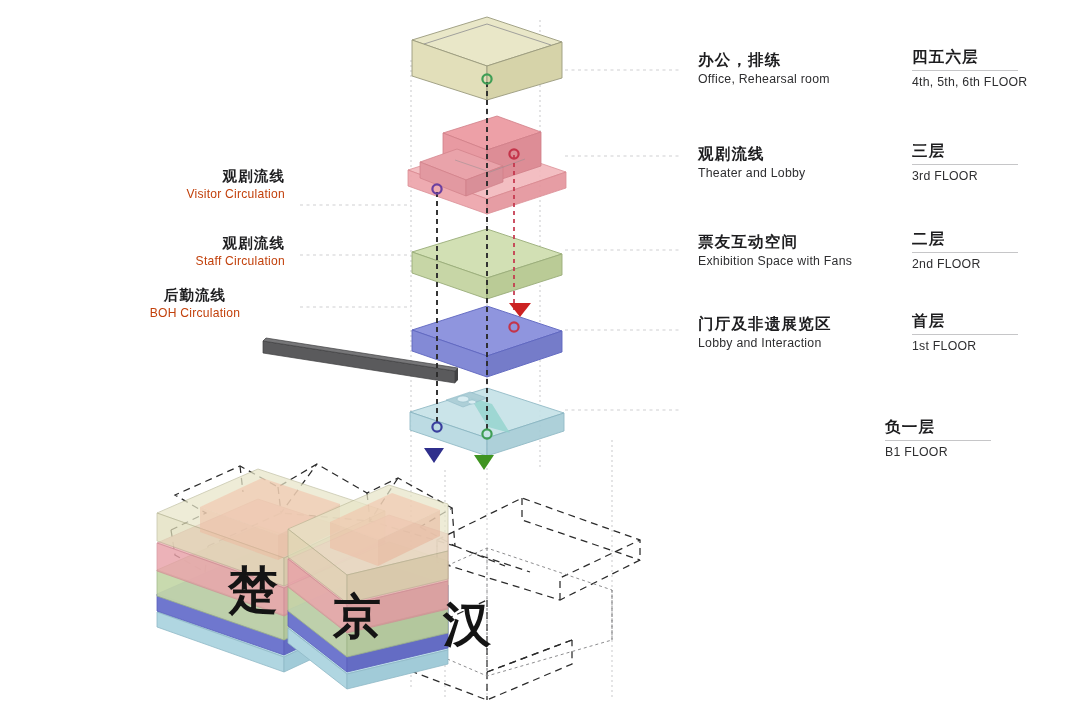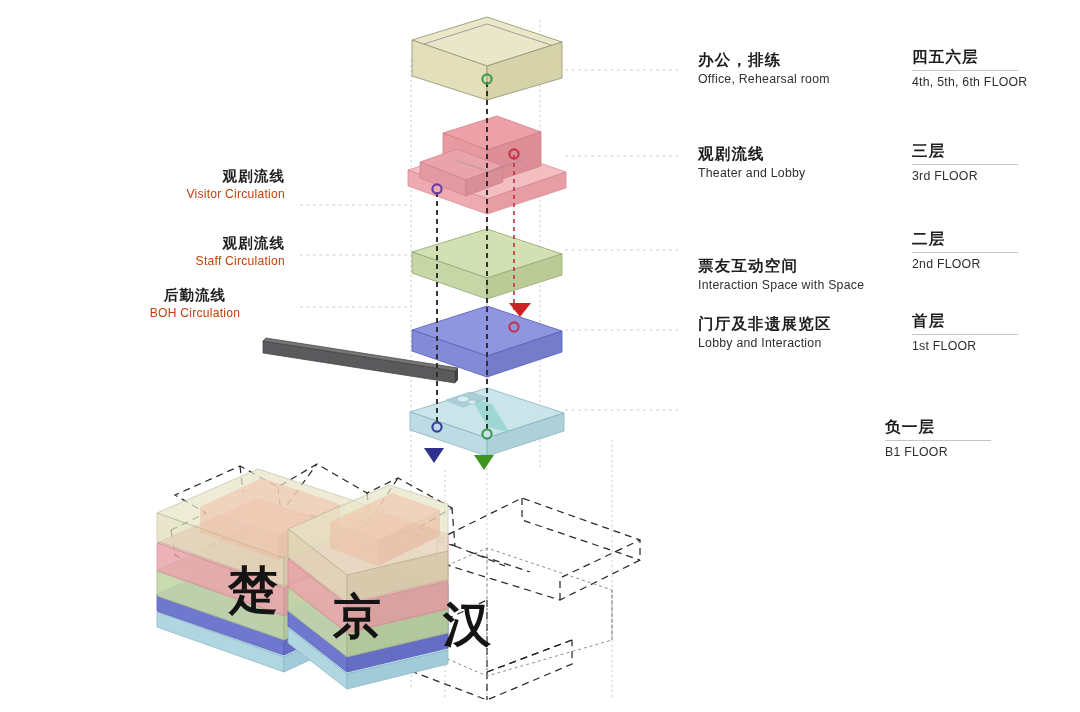--- a/index.html
+++ b/index.html
@@ -258,23 +258,23 @@
   </svg>
 
   <div class="prog" style="left:698px;top:50px;">
     <div class="cn">办公，排练</div>
     <div class="en">Office, Rehearsal room</div>
   </div>
   <div class="prog" style="left:698px;top:144px;">
     <div class="cn">观剧流线</div>
     <div class="en">Theater and Lobby</div>
   </div>
-  <div class="prog" style="left:698px;top:232px;margin-top:24px;">
+  <div class="prog" style="left:698px;top:232px;">
     <div class="cn">票友互动空间</div>
-    <div class="en">Interaction Space with Space</div>
+    <div class="en">Exhibition Space with Fans</div>
   </div>
   <div class="prog" style="left:698px;top:314px;">
     <div class="cn">门厅及非遗展览区</div>
     <div class="en">Lobby and Interaction</div>
   </div>
 
   <div class="floor" style="left:912px;top:47px;">
     <div class="cn">四五六层</div>
     <div class="rule"></div>
     <div class="en">4th, 5th, 6th FLOOR</div>

